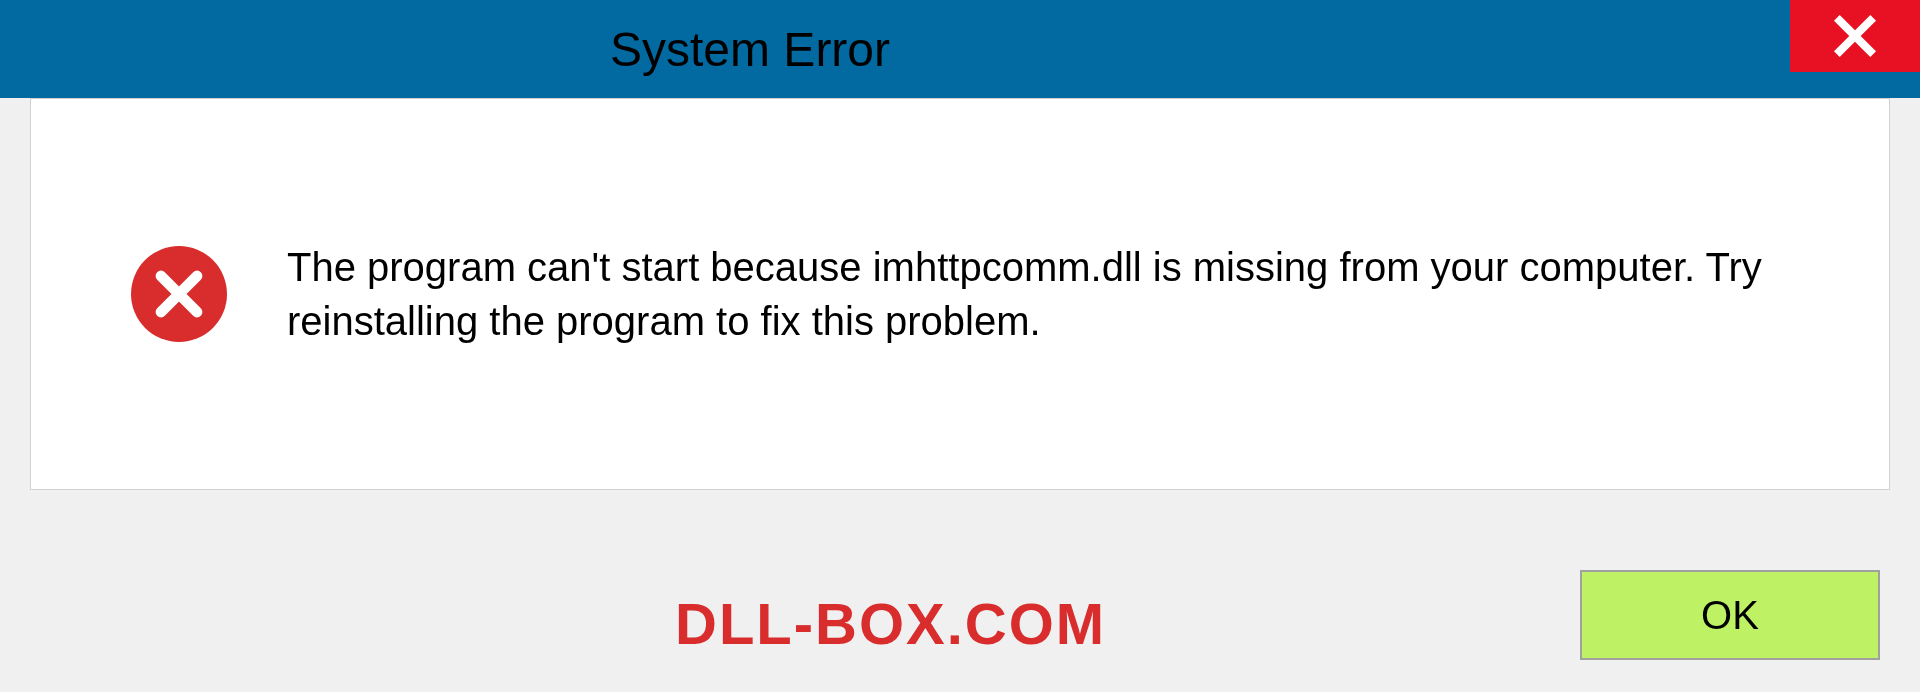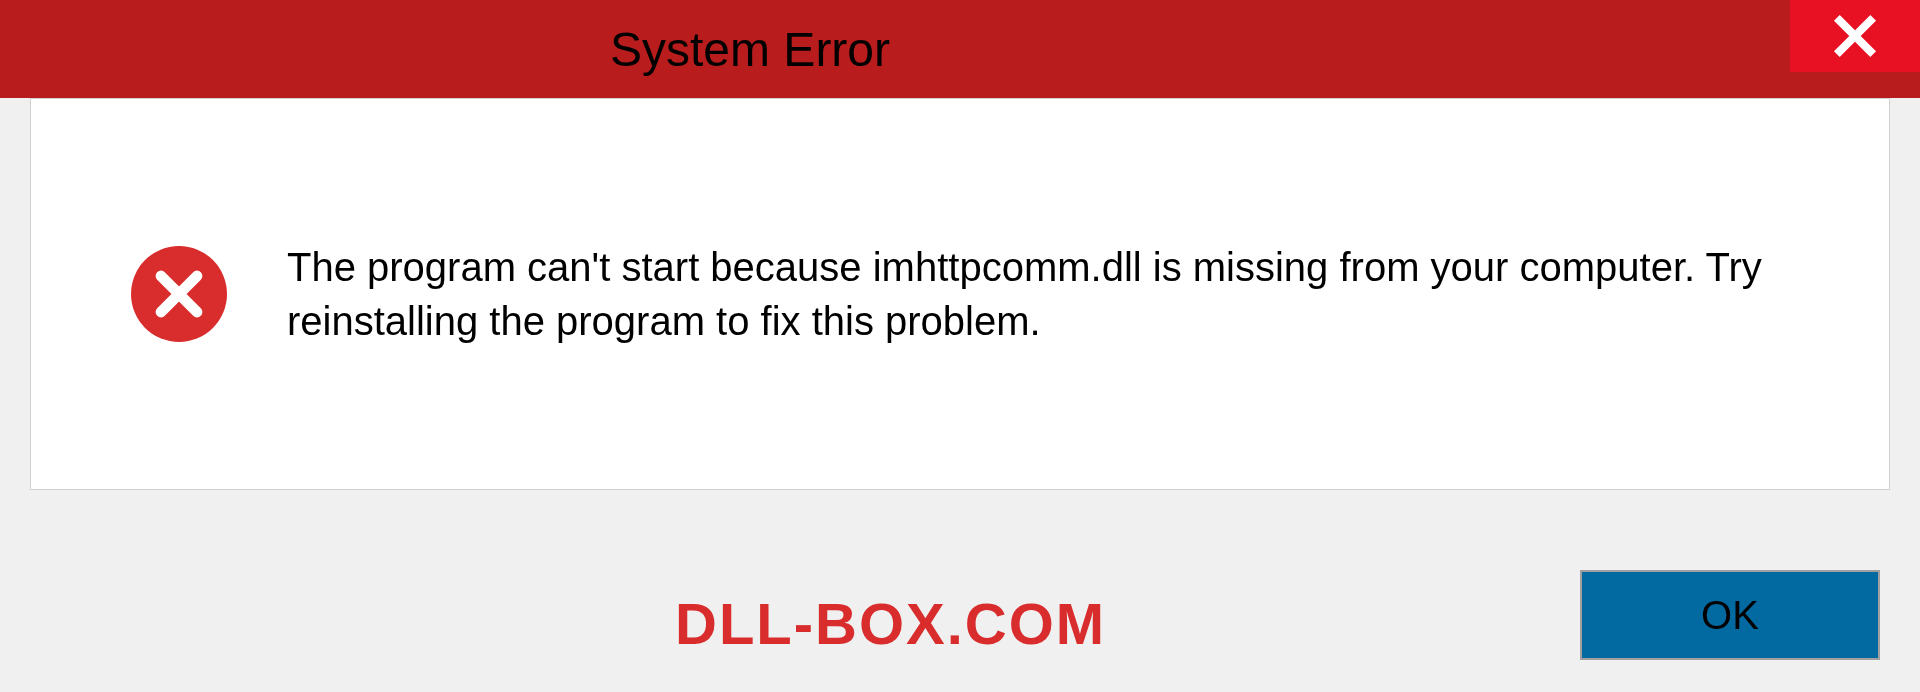--- a/index.html
+++ b/index.html
@@ -18,21 +18,21 @@
     .dialog-window {
       width: 1920px;
       height: 692px;
       position: relative;
     }
     .titlebar {
       height: 98px;
       display: flex;
       align-items: center;
       position: relative;
-      background: #b91c1c;
+      background: #0369a1;
     }
     .title-text {
       font-size: 48px;
       font-weight: 400;
       color: #000;
       margin-left: 610px;
     }
     .close-button {
       position: absolute;
       right: 0;
@@ -93,21 +93,21 @@
       color: #d92c2c;
       letter-spacing: 2px;
       font-family: Arial Black, Arial, sans-serif;
     }
     .ok-button {
       position: absolute;
       right: 40px;
       top: 80px;
       width: 300px;
       height: 90px;
-      background: #0369a1;
+      background: #bef264;
       border: 2px solid #a0a0a0;
       font-size: 40px;
       color: #000;
       display: flex;
       align-items: center;
       justify-content: center;
       cursor: pointer;
     }
   </style>
 </head>

